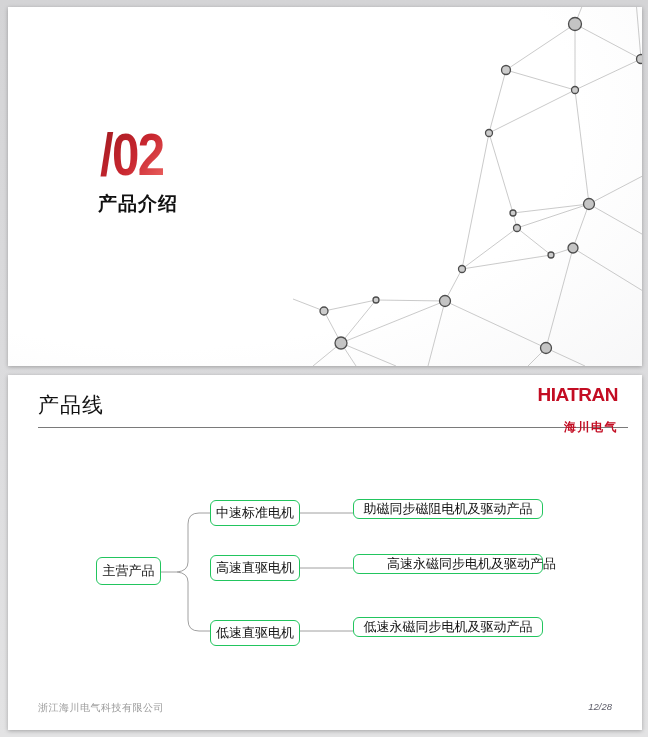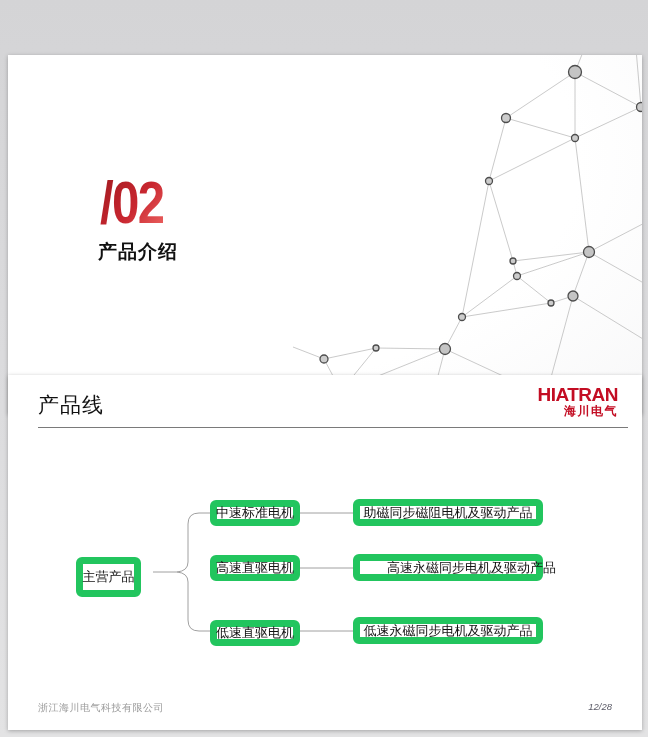--- a/index.html
+++ b/index.html
@@ -7,21 +7,20 @@
     width:648px;height:737px;position:relative;overflow:hidden;
     background:linear-gradient(180deg,#d4d4d6 0%,#dcdcde 55%,#e3e3e4 100%);
     font-family:"Liberation Sans",sans-serif;
   }
   .slide{
     position:absolute;left:8px;width:634px;background:#ffffff;
     box-shadow:0 1px 4px rgba(0,0,0,0.28);
   }
   #slide-cover{top:7px;height:359px;
     background:radial-gradient(130% 130% at 25% 30%, #ffffff 50%, #f5f5f6 88%, #efeff0 100%);
-    margin-top:48px;
   }
   #slide-content{top:375px;height:355px;}
 
   
   .section-number{
     position:absolute;left:92px;top:118px;
     font-size:60px;font-weight:800;line-height:1;letter-spacing:-2px;
     transform:scaleX(0.82);transform-origin:left top;
     background:linear-gradient(135deg,#a01a20 0%,#c92730 55%,#ee6663 100%);
     -webkit-background-clip:text;background-clip:text;color:transparent;
@@ -36,32 +35,32 @@
   .s2-title{
     position:absolute;left:30px;top:16px;
     font-size:21px;font-weight:400;color:#111;letter-spacing:1px;
   }
   .header-rule{
     position:absolute;left:30px;top:52px;width:590px;height:1px;
     background:#7a7a7a;
   }
   .logo{position:absolute;right:24px;top:10px;text-align:right;line-height:1;}
   .logo-en{font-size:19px;font-weight:800;color:#c30d23;letter-spacing:-0.5px;}
-  .logo-cn{font-size:12px;font-weight:700;color:#c30d23;letter-spacing:1.5px;margin-top:1px;}
+  .logo-cn{font-size:12px;font-weight:700;color:#c30d23;letter-spacing:1.5px;margin-top:17px;}
 
   .tree-svg{position:absolute;inset:0;width:634px;height:355px;}
   .node{
     position:absolute;box-sizing:border-box;
-    border:7px solid #22c55e;border-radius:6px;background:#fff;
+    border:1px solid #22c55e;border-radius:6px;background:#fff;
     display:flex;align-items:center;justify-content:center;
     font-size:13px;color:#111;white-space:nowrap;
   }
-  .node-root{left:68px;top:182px;width:65px;height:40px;}
+  .node-root{left:88px;top:182px;width:65px;height:28px;}
   .node-cat{left:202px;width:90px;height:26px;}
-  .node-prod{left:345px;width:190px;height:27px;}
+  .node-prod{left:345px;width:190px;height:20px;}
   .row1.node-cat{top:125px;} .row2.node-cat{top:180px;} .row3.node-cat{top:245px;border-radius:6px;}
   .row1.node-prod{top:124px;} .row2.node-prod{top:179px;padding-left:47px;} .row3.node-prod{top:242px;}
 
   .footer-company{
     position:absolute;left:30px;top:326px;font-size:10px;color:#9a9a9a;letter-spacing:0.5px;
   }
   .footer-page{
     position:absolute;right:30px;top:326px;font-size:9.5px;color:#5a5a66;font-style:italic;
   }
 </style>

